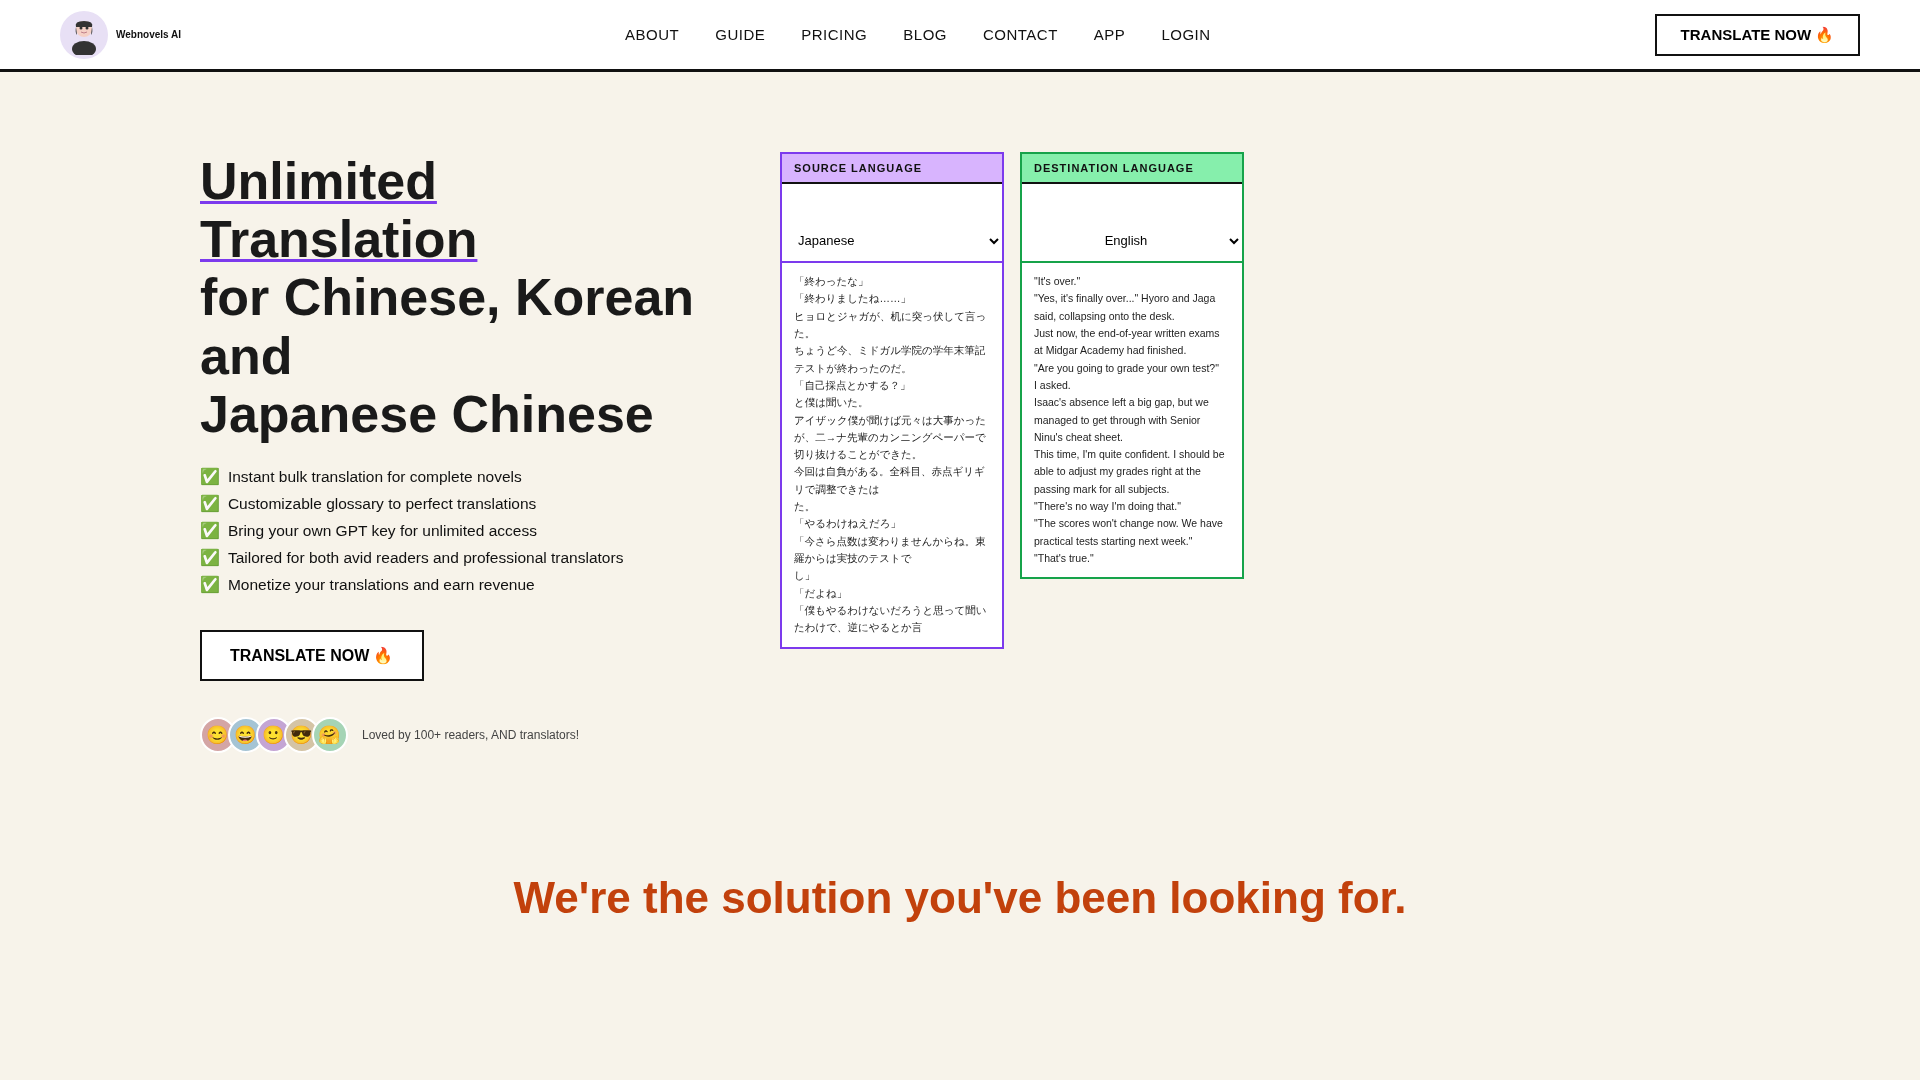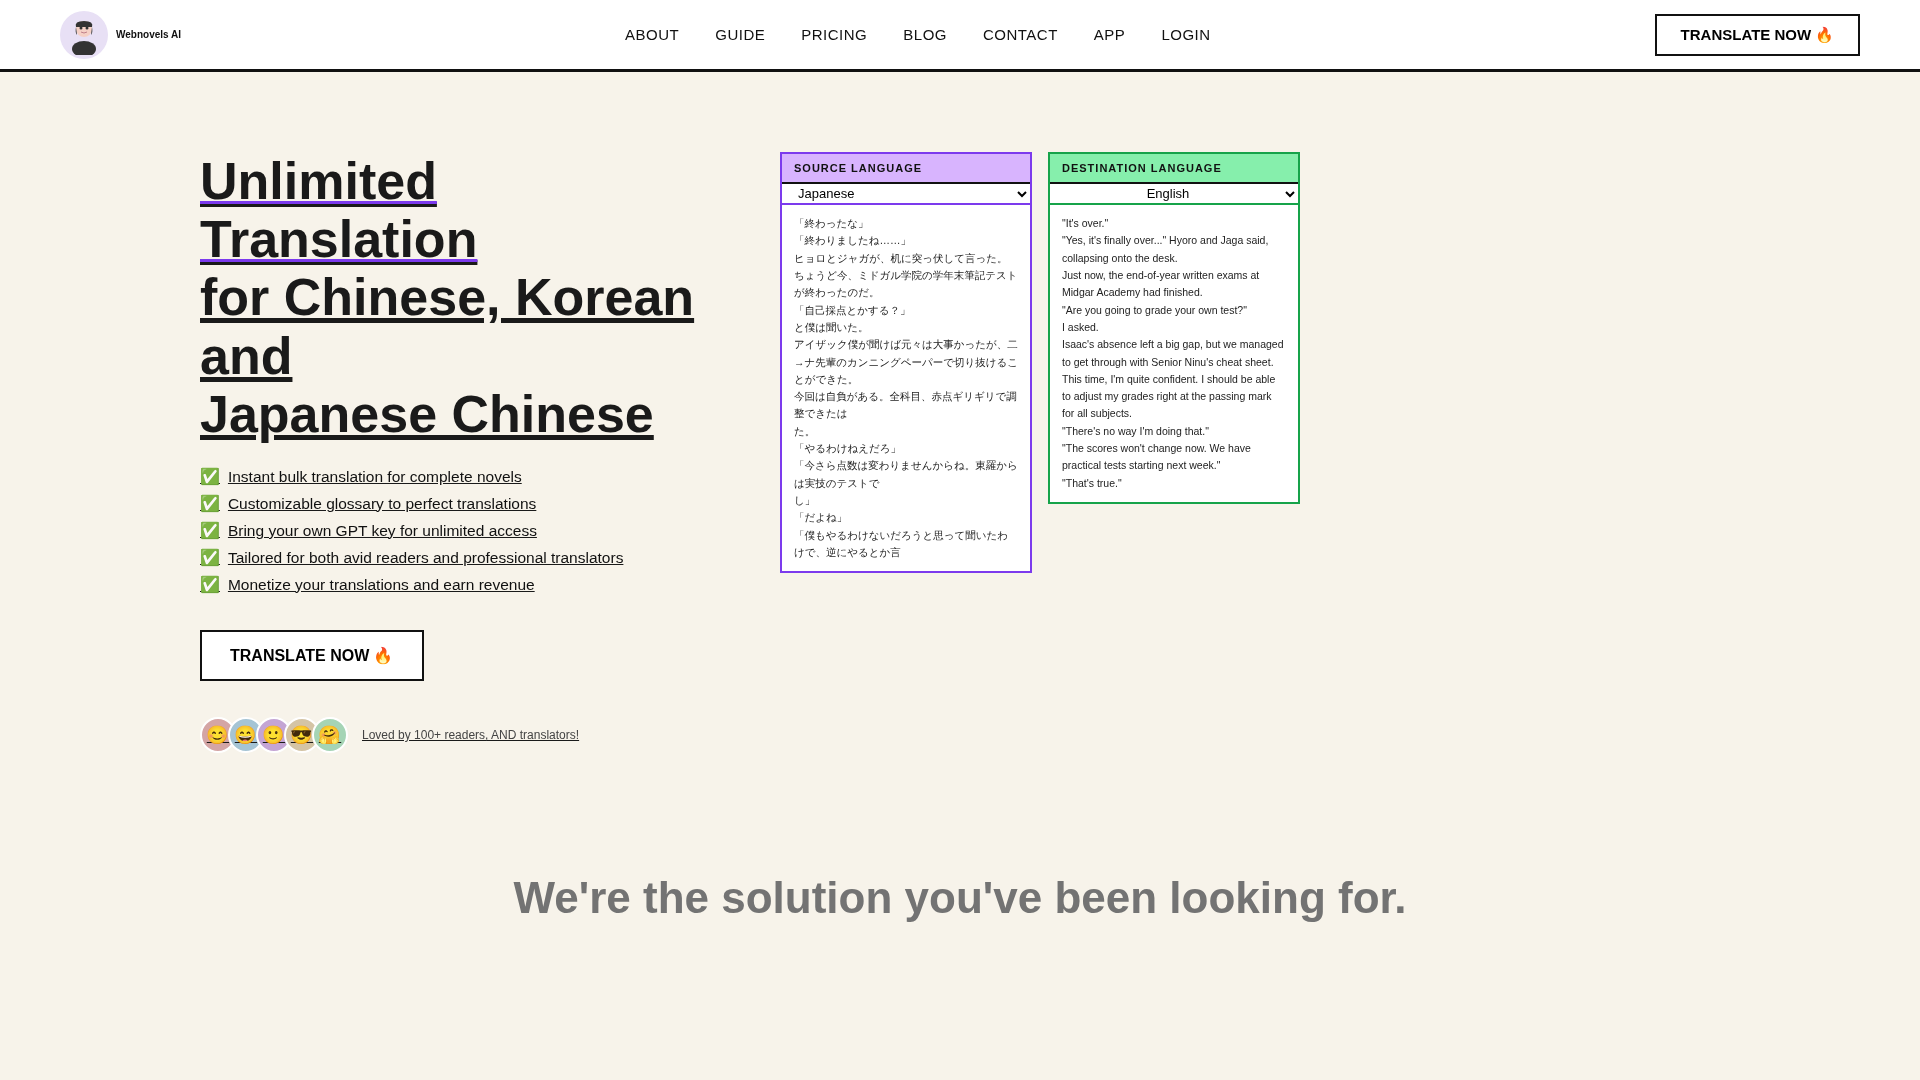--- a/index.html
+++ b/index.html
@@ -64,21 +64,20 @@
     .hero {
       display: flex;
       align-items: flex-start;
       padding: 80px 200px 60px 200px;
       gap: 60px;
       min-height: 580px;
     }
     .hero-left {
       flex: 1;
       max-width: 520px;
-      text-decoration: underline;
     }
     .hero-title {
       font-size: 52px;
       font-weight: 900;
       line-height: 1.12;
       margin-bottom: 24px;
       color: #1a1a1a;
     }
     .hero-title .underline-purple {
       color: #1a1a1a;
@@ -150,41 +149,42 @@
     .hero-right {
       flex: 1;
       display: flex;
       gap: 16px;
       align-items: flex-start;
       max-width: 520px;
     }
     .lang-panel {
       border: 2px solid #111;
       background: #fff;
-      width: 252px;
+      width: 224px;
       min-height: 220px;
     }
     .lang-panel-header {
       padding: 8px 12px;
       font-size: 11px;
       font-weight: 700;
       letter-spacing: 1px;
       color: #111;
       border-bottom: 2px solid #111;
     }
     .lang-panel.source .lang-panel-header { background: #d8b4fe; }
     .lang-panel.dest .lang-panel-header { background: #86efac; }
     .lang-select {
       border: none;
       border-bottom: 2px solid #111;
       width: 100%;
-      padding: 1px 12px;
+      padding: 12px 12px;
       font-size: 13px;
       background: #fff;
       cursor: pointer;
+      margin-top: 36px;
     }
     .lang-panel.source .lang-select { border-bottom-color: #7c3aed; border-bottom-width: 2px; }
     .lang-panel.dest .lang-select { border-bottom-color: #16a34a; border-bottom-width: 2px; text-align: center; }
     .lang-panel-content {
       padding: 10px 12px;
       font-size: 11.5px;
       line-height: 1.7;
       color: #222;
       min-height: 180px;
     }
@@ -192,21 +192,21 @@
     .lang-panel.dest { border-color: #16a34a; }
 
     
     .section-solution {
       text-align: center;
       padding: 60px 60px 40px;
     }
     .section-solution h2 {
       font-size: 44px;
       font-weight: 900;
-      color: #737373;
+      color: #c2410c;
     }
   </style>
 </head>
 <body>
 
 <nav>
   <a class="nav-logo" href="#">
     <div class="logo-avatar">
       <svg width="40" height="40" viewBox="0 0 40 40" xmlns="http://www.w3.org/2000/svg">
         <circle cx="20" cy="20" r="20" fill="#e8e0f5"></circle>

